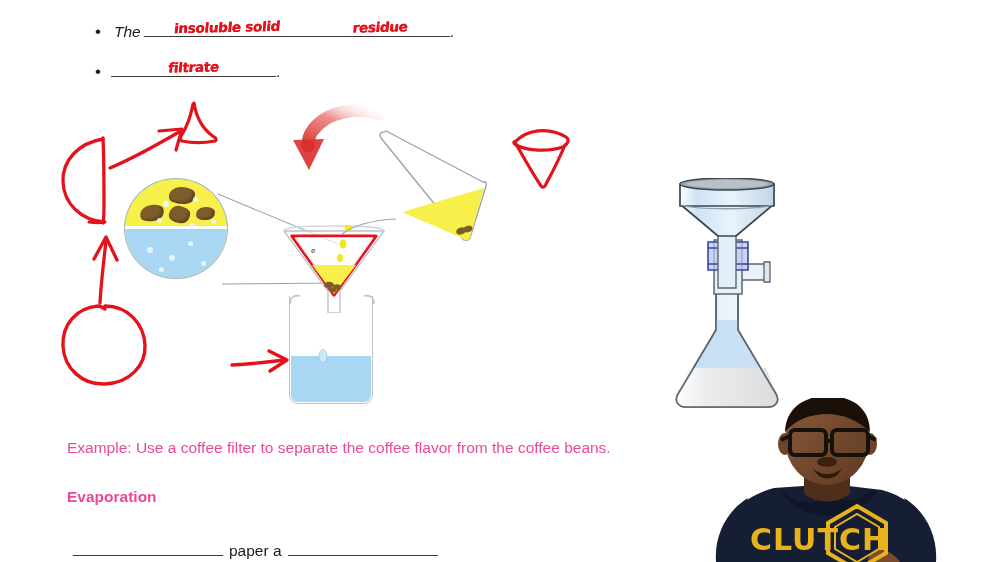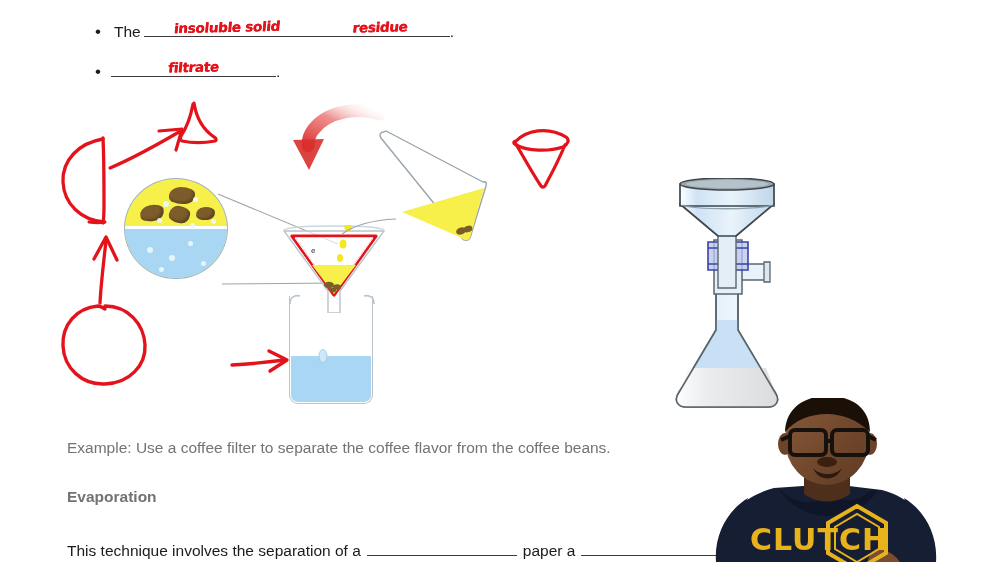--- a/index.html
+++ b/index.html
@@ -44,26 +44,26 @@
     text-align: center;
     color: #e4121b;
     font-family: "DejaVu Sans", sans-serif;
     font-weight: bold;
     font-size: 13.5px;
     letter-spacing: -0.3px;
     transform: skewX(-7deg) rotate(-1.3deg);
     text-shadow: 0.4px 0 0 #e4121b;
     pointer-events: none;
   }
-  .plain { padding: 0 3px; }
+  .plain { padding: 0 3px; font-style: italic; }
 
   .body-text {
     position: absolute;
     font-size: 15.5px;
-    color: #737373;
+    color: #ec4899;
     white-space: nowrap;
   }
   .body-text.bold { font-weight: bold; }
 
   
   .sketch { position: absolute; }
 
   
   .clip { position: absolute; }
 
@@ -334,21 +334,20 @@
     <ellipse cx="63" cy="6" rx="41" ry="4" fill="#b6c2ca"></ellipse>
 
     <path d="M18 27 C30 32 96 32 108 27" fill="none" stroke="#8fa1ad" stroke-width="1.3"></path>
   </svg>
 
   <div class="body-text" style="left:67px; top:439px;">Example: Use a coffee filter to separate the coffee flavor from the coffee beans.</div>
 
   <div class="body-text bold" style="left:67px; top:488px;">Evaporation</div>
 
   <div class="bullet-row" style="left:67px; top:537px;">
-    <span>This technique involves the separation of a</span>
     <span class="blank" style="width:150px; margin:0 6px;">
       <span class="hw"></span>
     </span>
     <span>paper a</span>
     <span class="blank" style="width:150px; margin:0 6px;">
       <span class="hw"></span>
     </span>
   </div>
 
   <div id="presenter">

